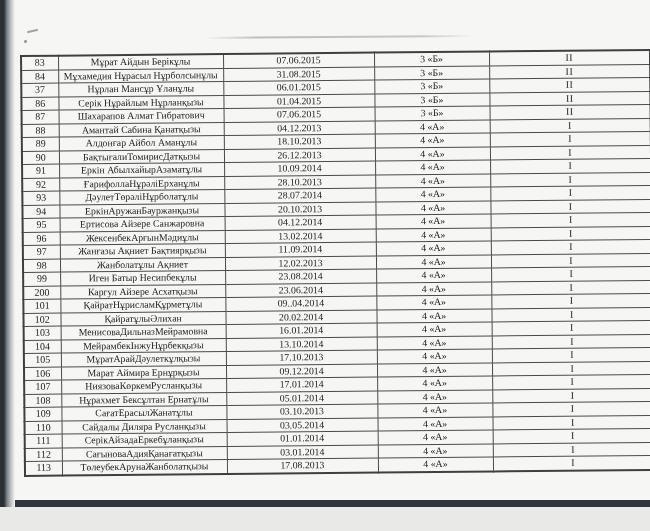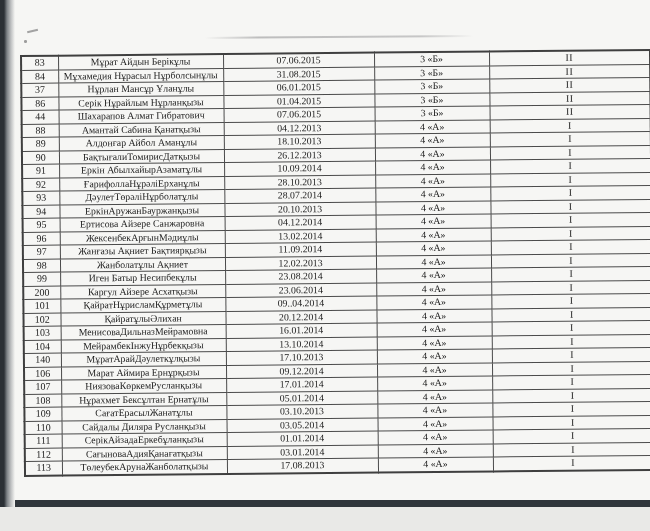--- a/index.html
+++ b/index.html
@@ -131,21 +131,21 @@
             <td class="col-shift">II</td>
           </tr>
           <tr>
             <td class="col-num">86</td>
             <td class="col-name">Серік Нұрайлым Нұрланқызы</td>
             <td class="col-date">01.04.2015</td>
             <td class="col-grade">3 «Б»</td>
             <td class="col-shift">II</td>
           </tr>
           <tr>
-            <td class="col-num">44</td>
+            <td class="col-num">87</td>
             <td class="col-name">Шахарапов Алмат Гибратович</td>
             <td class="col-date">07.06.2015</td>
             <td class="col-grade">3 «Б»</td>
             <td class="col-shift">II</td>
           </tr>
           <tr>
             <td class="col-num">88</td>
             <td class="col-name">Амантай Сабина Қанатқызы</td>
             <td class="col-date">04.12.2013</td>
             <td class="col-grade">4 «А»</td>
@@ -238,40 +238,40 @@
           <tr>
             <td class="col-num">101</td>
             <td class="col-name">ҚайратНұрисламҚұрметұлы</td>
             <td class="col-date">09..04.2014</td>
             <td class="col-grade">4 «А»</td>
             <td class="col-shift">I</td>
           </tr>
           <tr>
             <td class="col-num">102</td>
             <td class="col-name">ҚайратұлыӘлихан</td>
-            <td class="col-date">20.12.2014</td>
+            <td class="col-date">20.02.2014</td>
             <td class="col-grade">4 «А»</td>
             <td class="col-shift">I</td>
           </tr>
           <tr>
             <td class="col-num">103</td>
             <td class="col-name">МенисоваДильназМейрамовна</td>
             <td class="col-date">16.01.2014</td>
             <td class="col-grade">4 «А»</td>
             <td class="col-shift">I</td>
           </tr>
           <tr>
             <td class="col-num">104</td>
             <td class="col-name">МейрамбекІнжуНұрбекқызы</td>
             <td class="col-date">13.10.2014</td>
             <td class="col-grade">4 «А»</td>
             <td class="col-shift">I</td>
           </tr>
           <tr>
-            <td class="col-num">140</td>
+            <td class="col-num">105</td>
             <td class="col-name">МұратАрайДәулеткұлқызы</td>
             <td class="col-date">17.10.2013</td>
             <td class="col-grade">4 «А»</td>
             <td class="col-shift">I</td>
           </tr>
           <tr>
             <td class="col-num">106</td>
             <td class="col-name">Марат Аймира Ернұрқызы</td>
             <td class="col-date">09.12.2014</td>
             <td class="col-grade">4 «А»</td>

